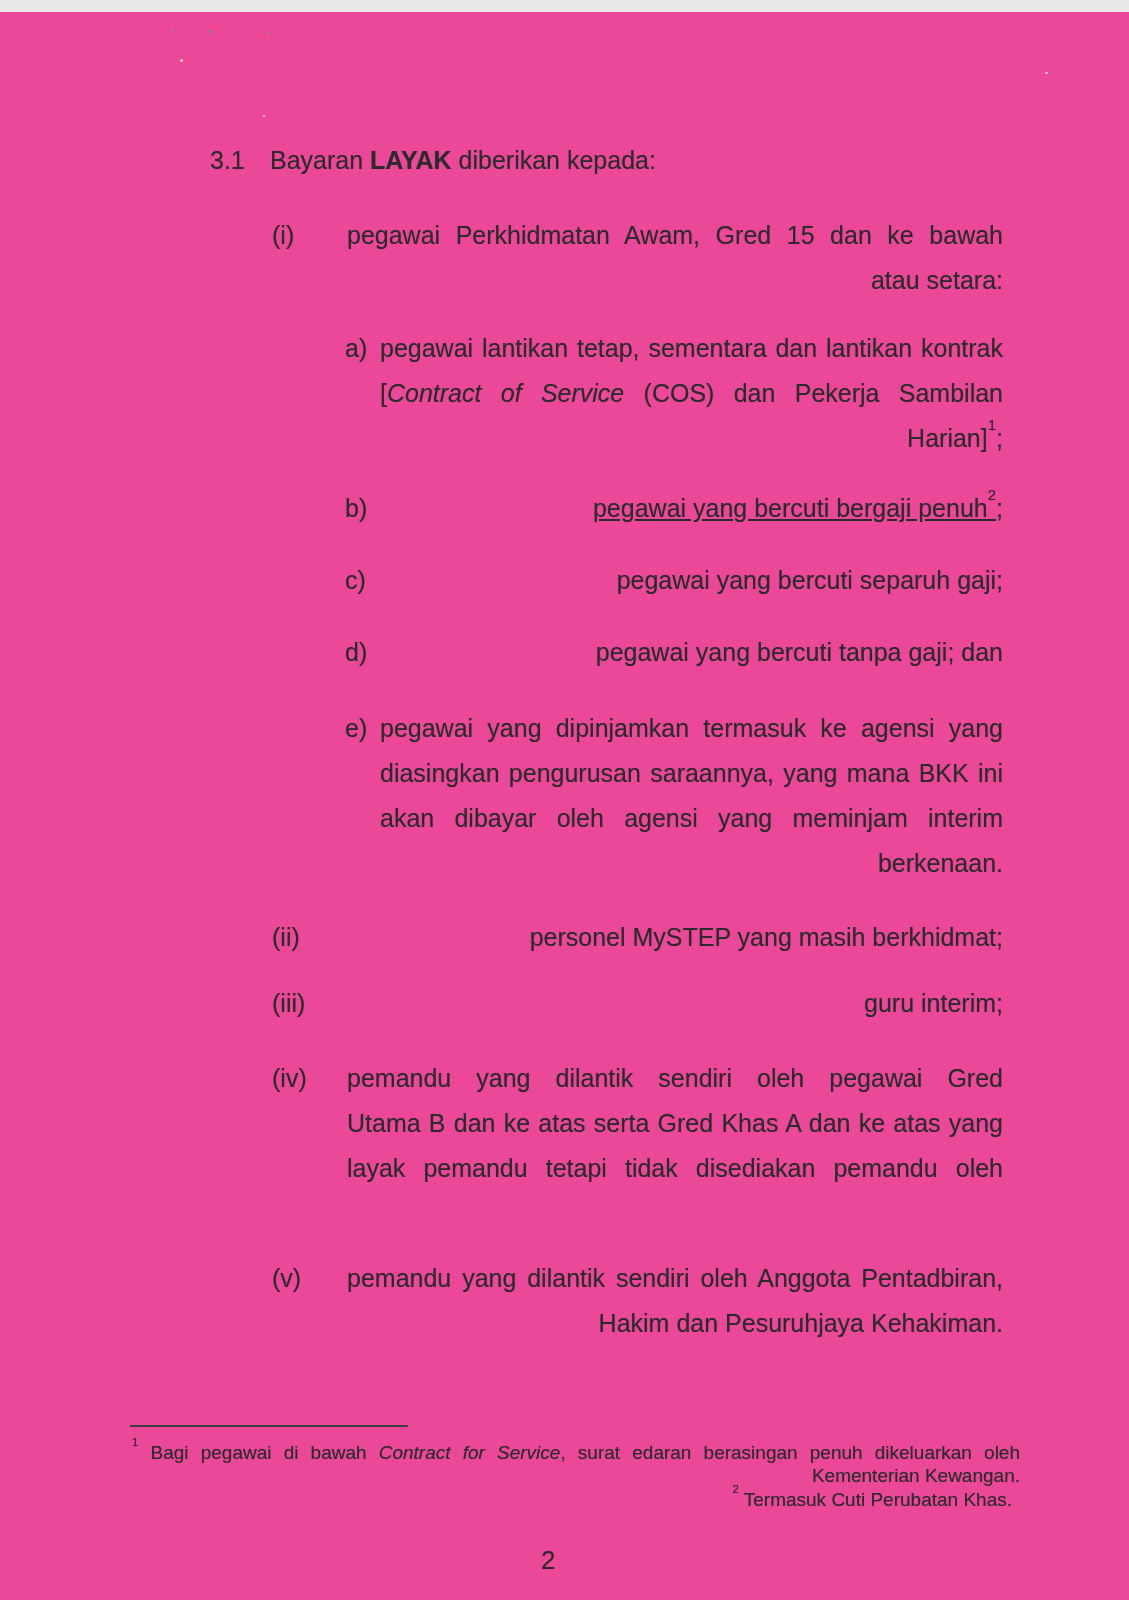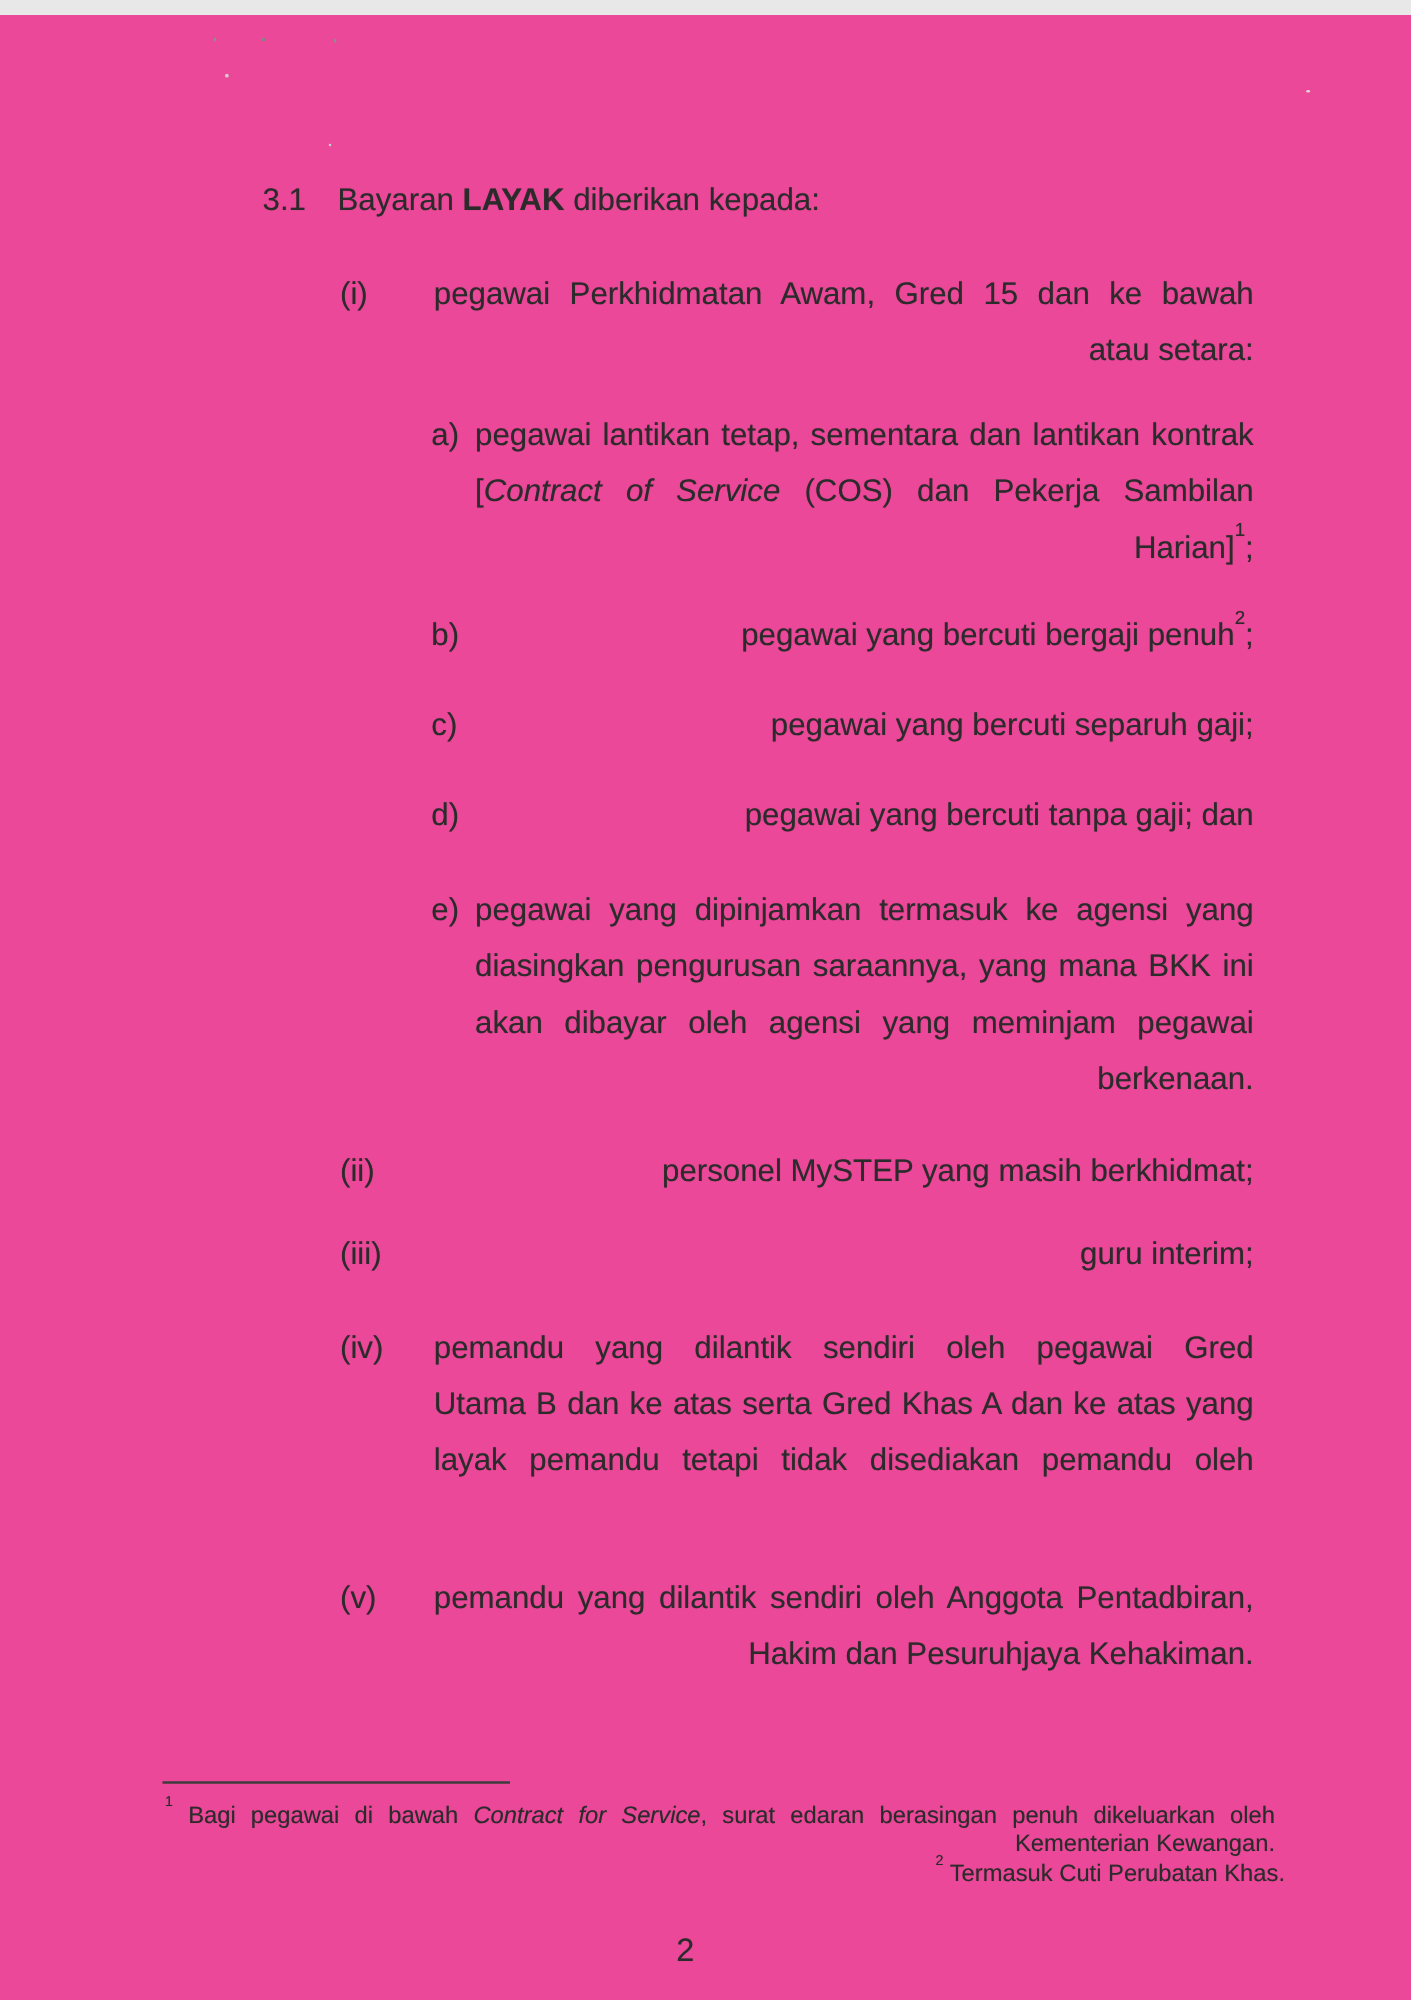--- a/index.html
+++ b/index.html
@@ -51,39 +51,39 @@
   </div>
 
   <div class="block" style="left:345px;top:314px;">a)</div>
   <div class="block ltext" style="top:314px;">
     <span class="jline">pegawai lantikan tetap, sementara dan lantikan kontrak</span>
     <span class="jline"><span>[</span><i>Contract of Service</i><span> (COS) dan Pekerja Sambilan</span></span>
     <span class="lline"><span>Harian]</span><sup class="ref">1</sup><span>;</span></span>
   </div>
 
   <div class="block" style="left:345px;top:474px;">b)</div>
-  <div class="block ltext" style="top:474px;">
+  <div class="block ltext" style="top:474px;text-decoration:underline;">
     <span class="lline"><span>pegawai yang bercuti bergaji penuh</span><sup class="ref">2</sup><span>;</span></span>
   </div>
 
   <div class="block" style="left:345px;top:546px;">c)</div>
   <div class="block ltext" style="top:546px;">
     <span class="lline">pegawai yang bercuti separuh gaji;</span>
   </div>
 
   <div class="block" style="left:345px;top:618px;">d)</div>
   <div class="block ltext" style="top:618px;">
     <span class="lline">pegawai yang bercuti tanpa gaji; dan</span>
   </div>
 
   <div class="block" style="left:345px;top:694px;">e)</div>
   <div class="block ltext" style="top:694px;">
     <span class="jline">pegawai yang dipinjamkan termasuk ke agensi yang</span>
     <span class="jline">diasingkan pengurusan saraannya, yang mana BKK ini</span>
-    <span class="jline">akan dibayar oleh agensi yang meminjam pegawai</span>
+    <span class="jline">akan dibayar oleh agensi yang meminjam interim</span>
     <span class="lline">berkenaan.</span>
   </div>
 
   <div class="block" style="left:272px;top:903px;">(ii)</div>
   <div class="block rtext" style="top:903px;">
     <span class="lline">personel MySTEP yang masih berkhidmat;</span>
   </div>
 
   <div class="block" style="left:272px;top:969px;">(iii)</div>
   <div class="block rtext" style="top:969px;">
@@ -103,19 +103,19 @@
     <span class="lline">Hakim dan Pesuruhjaya Kehakiman.</span>
   </div>
 
   <div class="rule"></div>
 
   <div class="block fn" style="left:132px;top:1429px;width:888px;">
     <span class="jline"><sup class="ref">1</sup><span> Bagi pegawai di bawah </span><i>Contract for Service</i><span>, surat edaran berasingan penuh dikeluarkan oleh</span></span>
     <span class="lline indent2">Kementerian Kewangan.</span>
   </div>
 
-  <div class="block fn" style="left:140px;top:1476px;width:888px;">
+  <div class="block fn" style="left:124px;top:1476px;width:888px;">
     <span class="lline"><sup class="ref">2</sup><span> Termasuk Cuti Perubatan Khas.</span></span>
   </div>
 
   <div class="pagenum">2</div>
 
 </div>
 
 </body></html>

